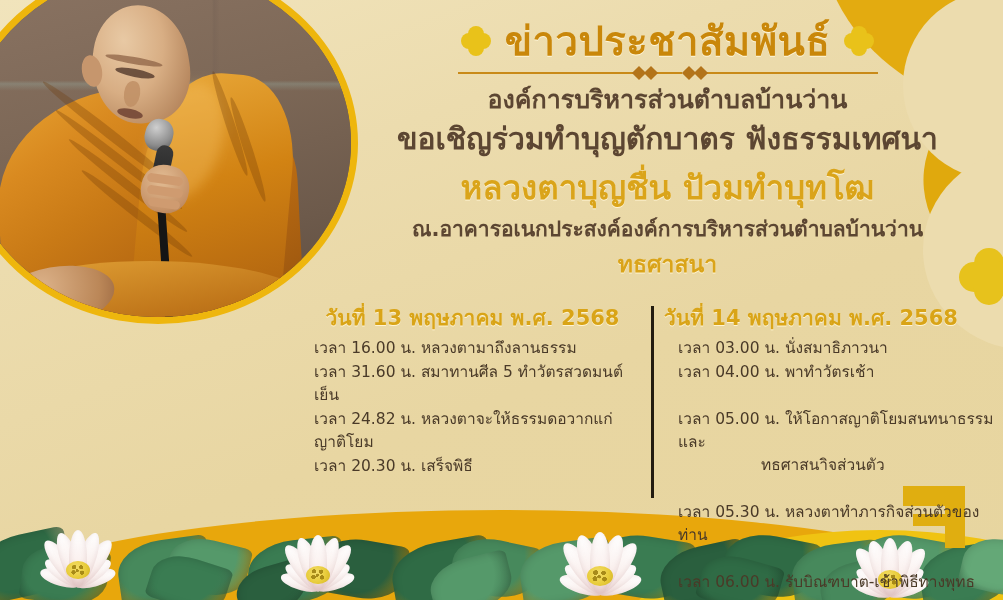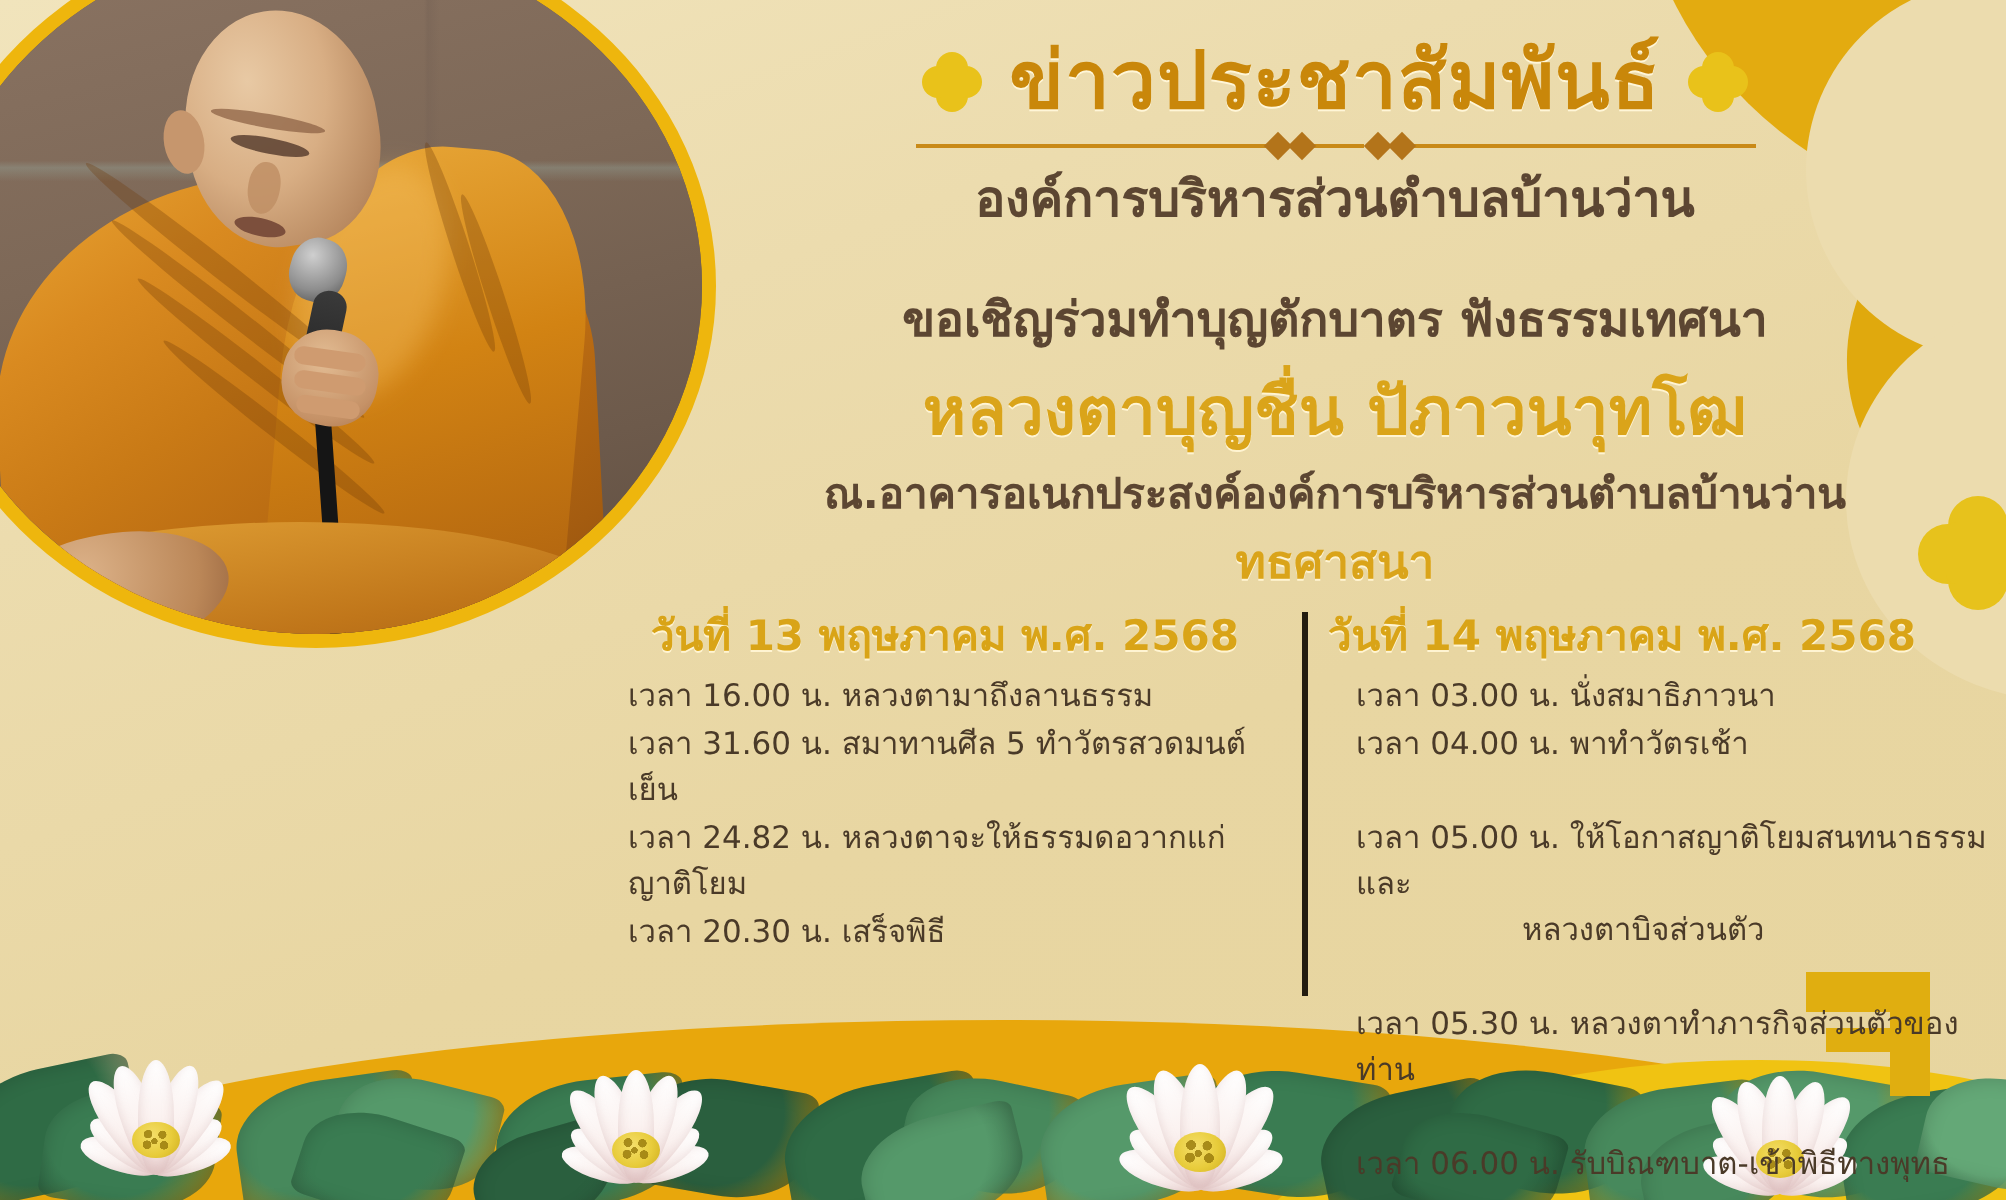--- a/index.html
+++ b/index.html
@@ -174,21 +174,21 @@
   .rule .ln.m{left:196px;width:28px;}
   .rule .dia{position:absolute;top:2px;width:10px;height:10px;background:#b3741a;transform:rotate(45deg);}
   .rule .dia.d1{left:176px;}
   .rule .dia.d2{left:188px;}
   .rule .dia.d3{left:226px;}
   .rule .dia.d4{left:238px;}
   .org{
     font-size:25px;font-weight:700;color:#5c4632;margin-top:2px;line-height:1.3;
   }
   .invite{
-    font-size:24px;font-weight:700;color:#5c4632;margin-top:28px;line-height:1.3;
+    font-size:30px;font-weight:700;color:#5c4632;margin-top:2px;line-height:1.3;
   }
   .monk-name{
     font-size:33px;font-weight:700;color:#daa41a;margin-top:9px;line-height:1.25;
     text-shadow:0 1px 0 #fff4d2;
   }
   .venue{
     font-size:21px;font-weight:700;color:#5c4632;margin-top:8px;line-height:1.3;
   }
   .agenda{
     font-size:23px;font-weight:700;color:#daa41a;margin-top:7px;line-height:1.3;
@@ -332,21 +332,21 @@
         <div class="ln m"></div>
         <div class="ln r"></div>
       <div class="dia d1"></div>
         <div class="dia d2"></div>
       <div class="dia d3"></div>
         <div class="dia d4"></div>
     </div>
 
     <div class="org">องค์การบริหารส่วนตำบลบ้านว่าน</div>
     <div class="invite">ขอเชิญร่วมทำบุญตักบาตร ฟังธรรมเทศนา</div>
-    <div class="monk-name">หลวงตาบุญชื่น ปัภาวนาุทโฒ</div>
+    <div class="monk-name">หลวงตาบุญชื่น ปัวมทำบุทโฒ</div>
     <div class="venue">ณ.อาคารอเนกประสงค์องค์การบริหารส่วนตำบลบ้านว่าน</div>
     <div class="agenda">ทธศาสนา</div>
   </div>
 
   <div class="edge-orn">
     <span></span>
       <span></span>
       <span></span>
       <span></span>
       <span></span>
@@ -361,21 +361,21 @@
   </div>
 
   <div class="divider"></div>
 
   <div class="col col-right">
     <div class="col-date">วันที่ 14 พฤษภาคม พ.ศ. 2568</div>
     <div class="sched-item">เวลา 03.00 น. นั่งสมาธิภาวนา</div>
     <div class="sched-item">เวลา 04.00 น. พาทำวัตรเช้า</div>
     <div class="sched-item">
       <span>เวลา 05.00 น. ให้โอกาสญาติโยมสนทนาธรรมและ</span>
-      <span class="cont">หลวงตาบิจส่วนตัว</span>
+      <span class="cont">ทธศาสนาิจส่วนตัว</span>
     </div>
     <div class="sched-item">เวลา 05.30 น. หลวงตาทำภารกิจส่วนตัวของท่าน</div>
     <div class="sched-item">
       <span>เวลา 06.00 น. รับบิณฑบาต-เข้าพิธีทางพุทธศาสนา</span>
       <span class="cont">ไหว้พระรับศีลถวายทาน พิจารณา
 อาหาร อนุโมทนาบุญให้พร</span>
     </div>
   </div>
 
   <div class="lotus-band">

